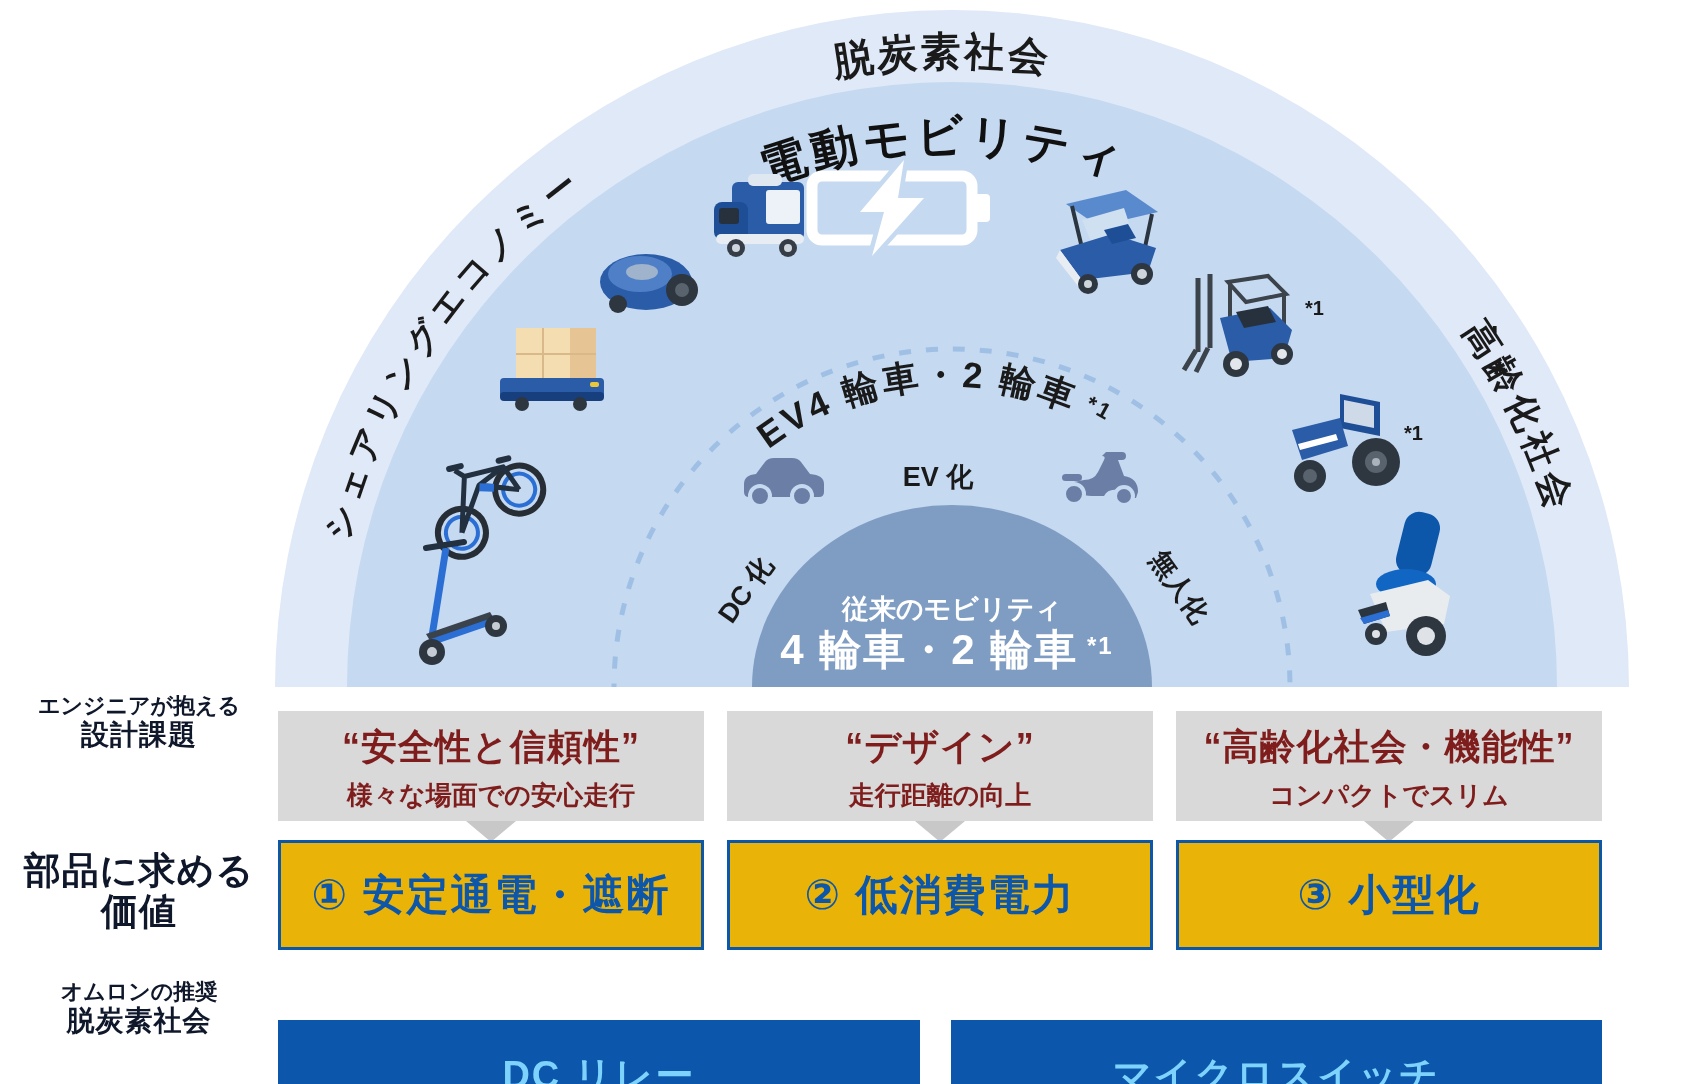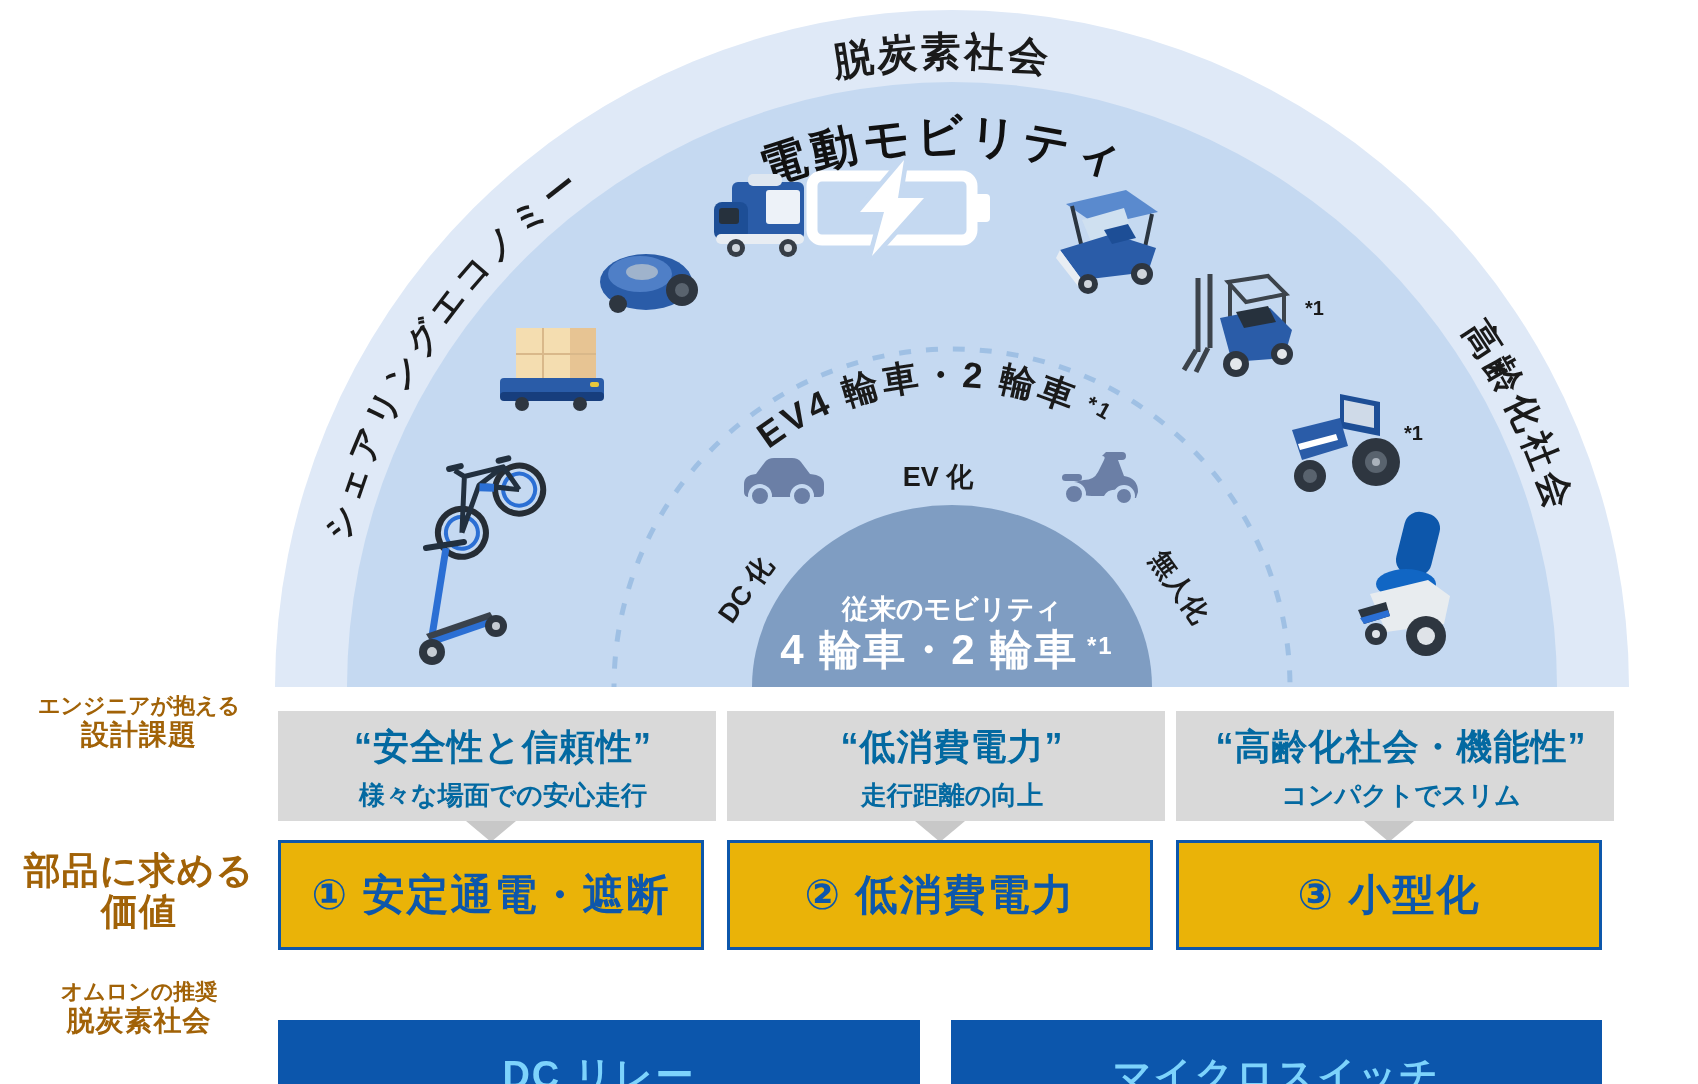--- a/index.html
+++ b/index.html
@@ -3,26 +3,26 @@
 <meta charset="utf-8">
 <style>
   html,body{margin:0;padding:0;background:#fff;}
   .stage{
     position:relative;width:1698px;height:1084px;background:#fff;overflow:hidden;
     font-family:"Liberation Sans","DejaVu Sans",sans-serif;
   }
   .stage svg text{font-family:"Liberation Sans","DejaVu Sans",sans-serif;}
   .abs{position:absolute;}
   
-  .row-label{position:absolute;left:0;width:278px;text-align:center;color:#a16207;font-weight:bold;line-height:1.12;}
+  .row-label{position:absolute;left:0;width:278px;text-align:center;color:#0f172a;font-weight:bold;line-height:1.12;}
   .row-label .small{font-size:22px;display:block;}
   .row-label .large{font-size:28px;display:block;letter-spacing:1px;}
   .row-label .mid{font-size:37px;display:block;letter-spacing:1px;}
   
-  .gray-box{position:absolute;top:711px;width:426px;height:110px;background:#d9d9d9;text-align:center;color:#0369a1;padding-left:12px;}
+  .gray-box{position:absolute;top:711px;width:426px;height:110px;background:#d9d9d9;text-align:center;color:#7f1d1d;}
   .gray-box .t{font-size:36px;font-weight:bold;margin-top:12px;letter-spacing:1px;}
   .gray-box .s{font-size:26px;font-weight:bold;margin-top:6px;}
   .tri{position:absolute;top:821px;width:0;height:0;border-left:25px solid transparent;border-right:25px solid transparent;border-top:21px solid #c8c8c8;}
   
   .value-box{position:absolute;top:840px;height:110px;background:#eab308;border:3px solid #0d57ab;box-sizing:border-box;
     display:flex;align-items:center;justify-content:center;font-size:42px;font-weight:bold;color:#0d57ab;letter-spacing:2px;}
   
   .bar{position:absolute;top:1020px;height:111px;background:#0c56ac;display:flex;align-items:center;justify-content:center;
     color:#7dd3fc;font-size:38px;font-weight:bold;letter-spacing:2px;}
 </style>
@@ -199,21 +199,21 @@
   <div class="row-label" style="top:694px">
     <span class="small">エンジニアが抱える</span>
     <span class="large">設計課題</span>
   </div>
 
   <div class="gray-box" style="left:278px">
     <div class="t">“安全性と信頼性”</div>
     <div class="s">様々な場面での安心走行</div>
   </div>
   <div class="gray-box" style="left:727px">
-    <div class="t">“低消費電力”</div>
+    <div class="t">“デザイン”</div>
     <div class="s">走行距離の向上</div>
   </div>
   <div class="gray-box" style="left:1176px">
     <div class="t">“高齢化社会・機能性”</div>
     <div class="s">コンパクトでスリム</div>
   </div>
   <div class="tri" style="left:466px"></div>
   <div class="tri" style="left:915px"></div>
   <div class="tri" style="left:1364px"></div>
 

